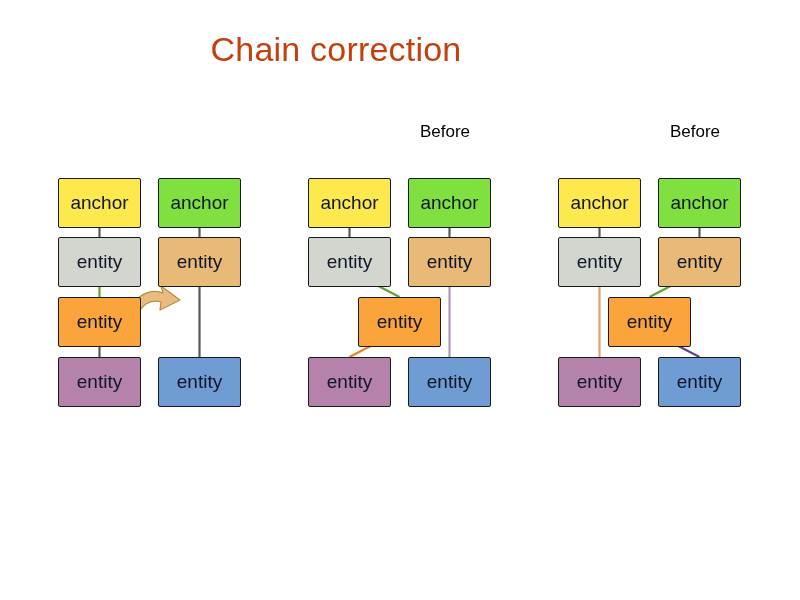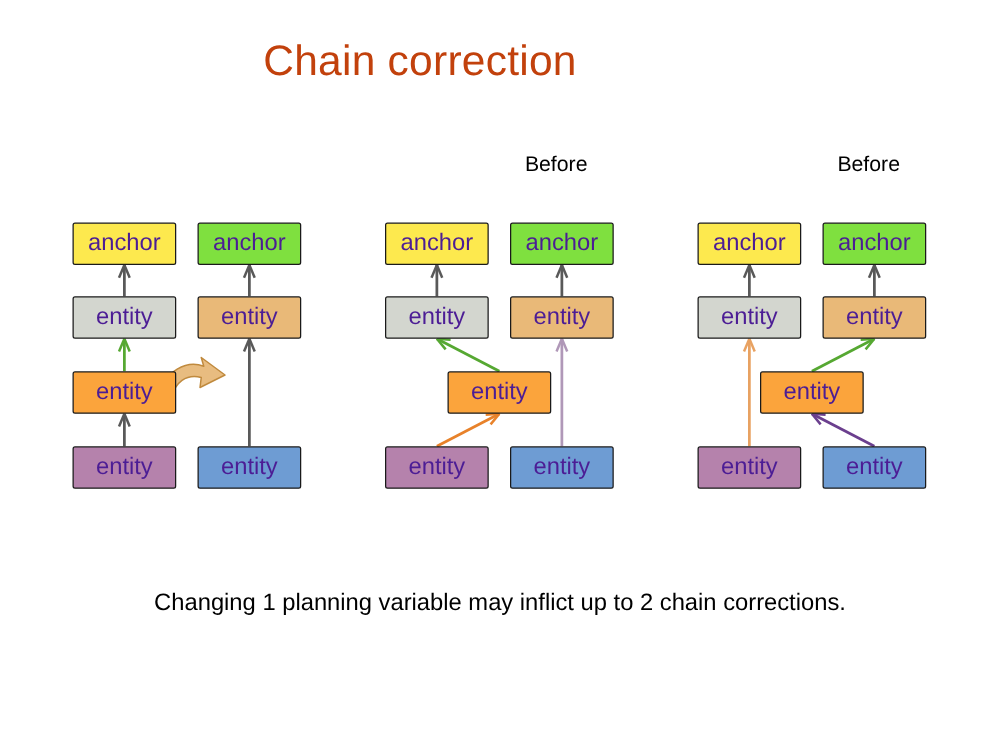--- a/index.html
+++ b/index.html
@@ -54,29 +54,29 @@
     position: absolute;
     left: 0; top: 0;
     width: 800px;
     height: 600px;
     pointer-events: none;
   }
 
   .node {
     position: absolute;
     width: 83px;
-    height: 34px;
+    height: 50px;
     box-sizing: border-box;
     border: 1.4px solid #1a1a1a;
     border-radius: 2px;
     display: flex;
     align-items: center;
     justify-content: center;
     font-size: 19px;
-    color: #4c1d95;
+    color: #0f172a;
     line-height: 20px;
     z-index: 3;
   }
 </style>
 </head>
 <body>
 
 <div id="stage">
 
   <div class="title">Chain correction</div>
@@ -224,14 +224,13 @@
         <span>entity</span>
       </div>
       <div class="node" style="left: 658px; top: 357px; background: rgb(110, 156, 211);">
         <span>entity</span>
       </div>
       <div class="node" style="left: 608px; top: 297px; background: rgb(251, 164, 60);">
         <span>entity</span>
       </div>
     </div>
 
-  <div class="caption">Changing 1 planning variable may inflict up to 2 chain corrections.</div>
 </div>
 
 </body></html>

